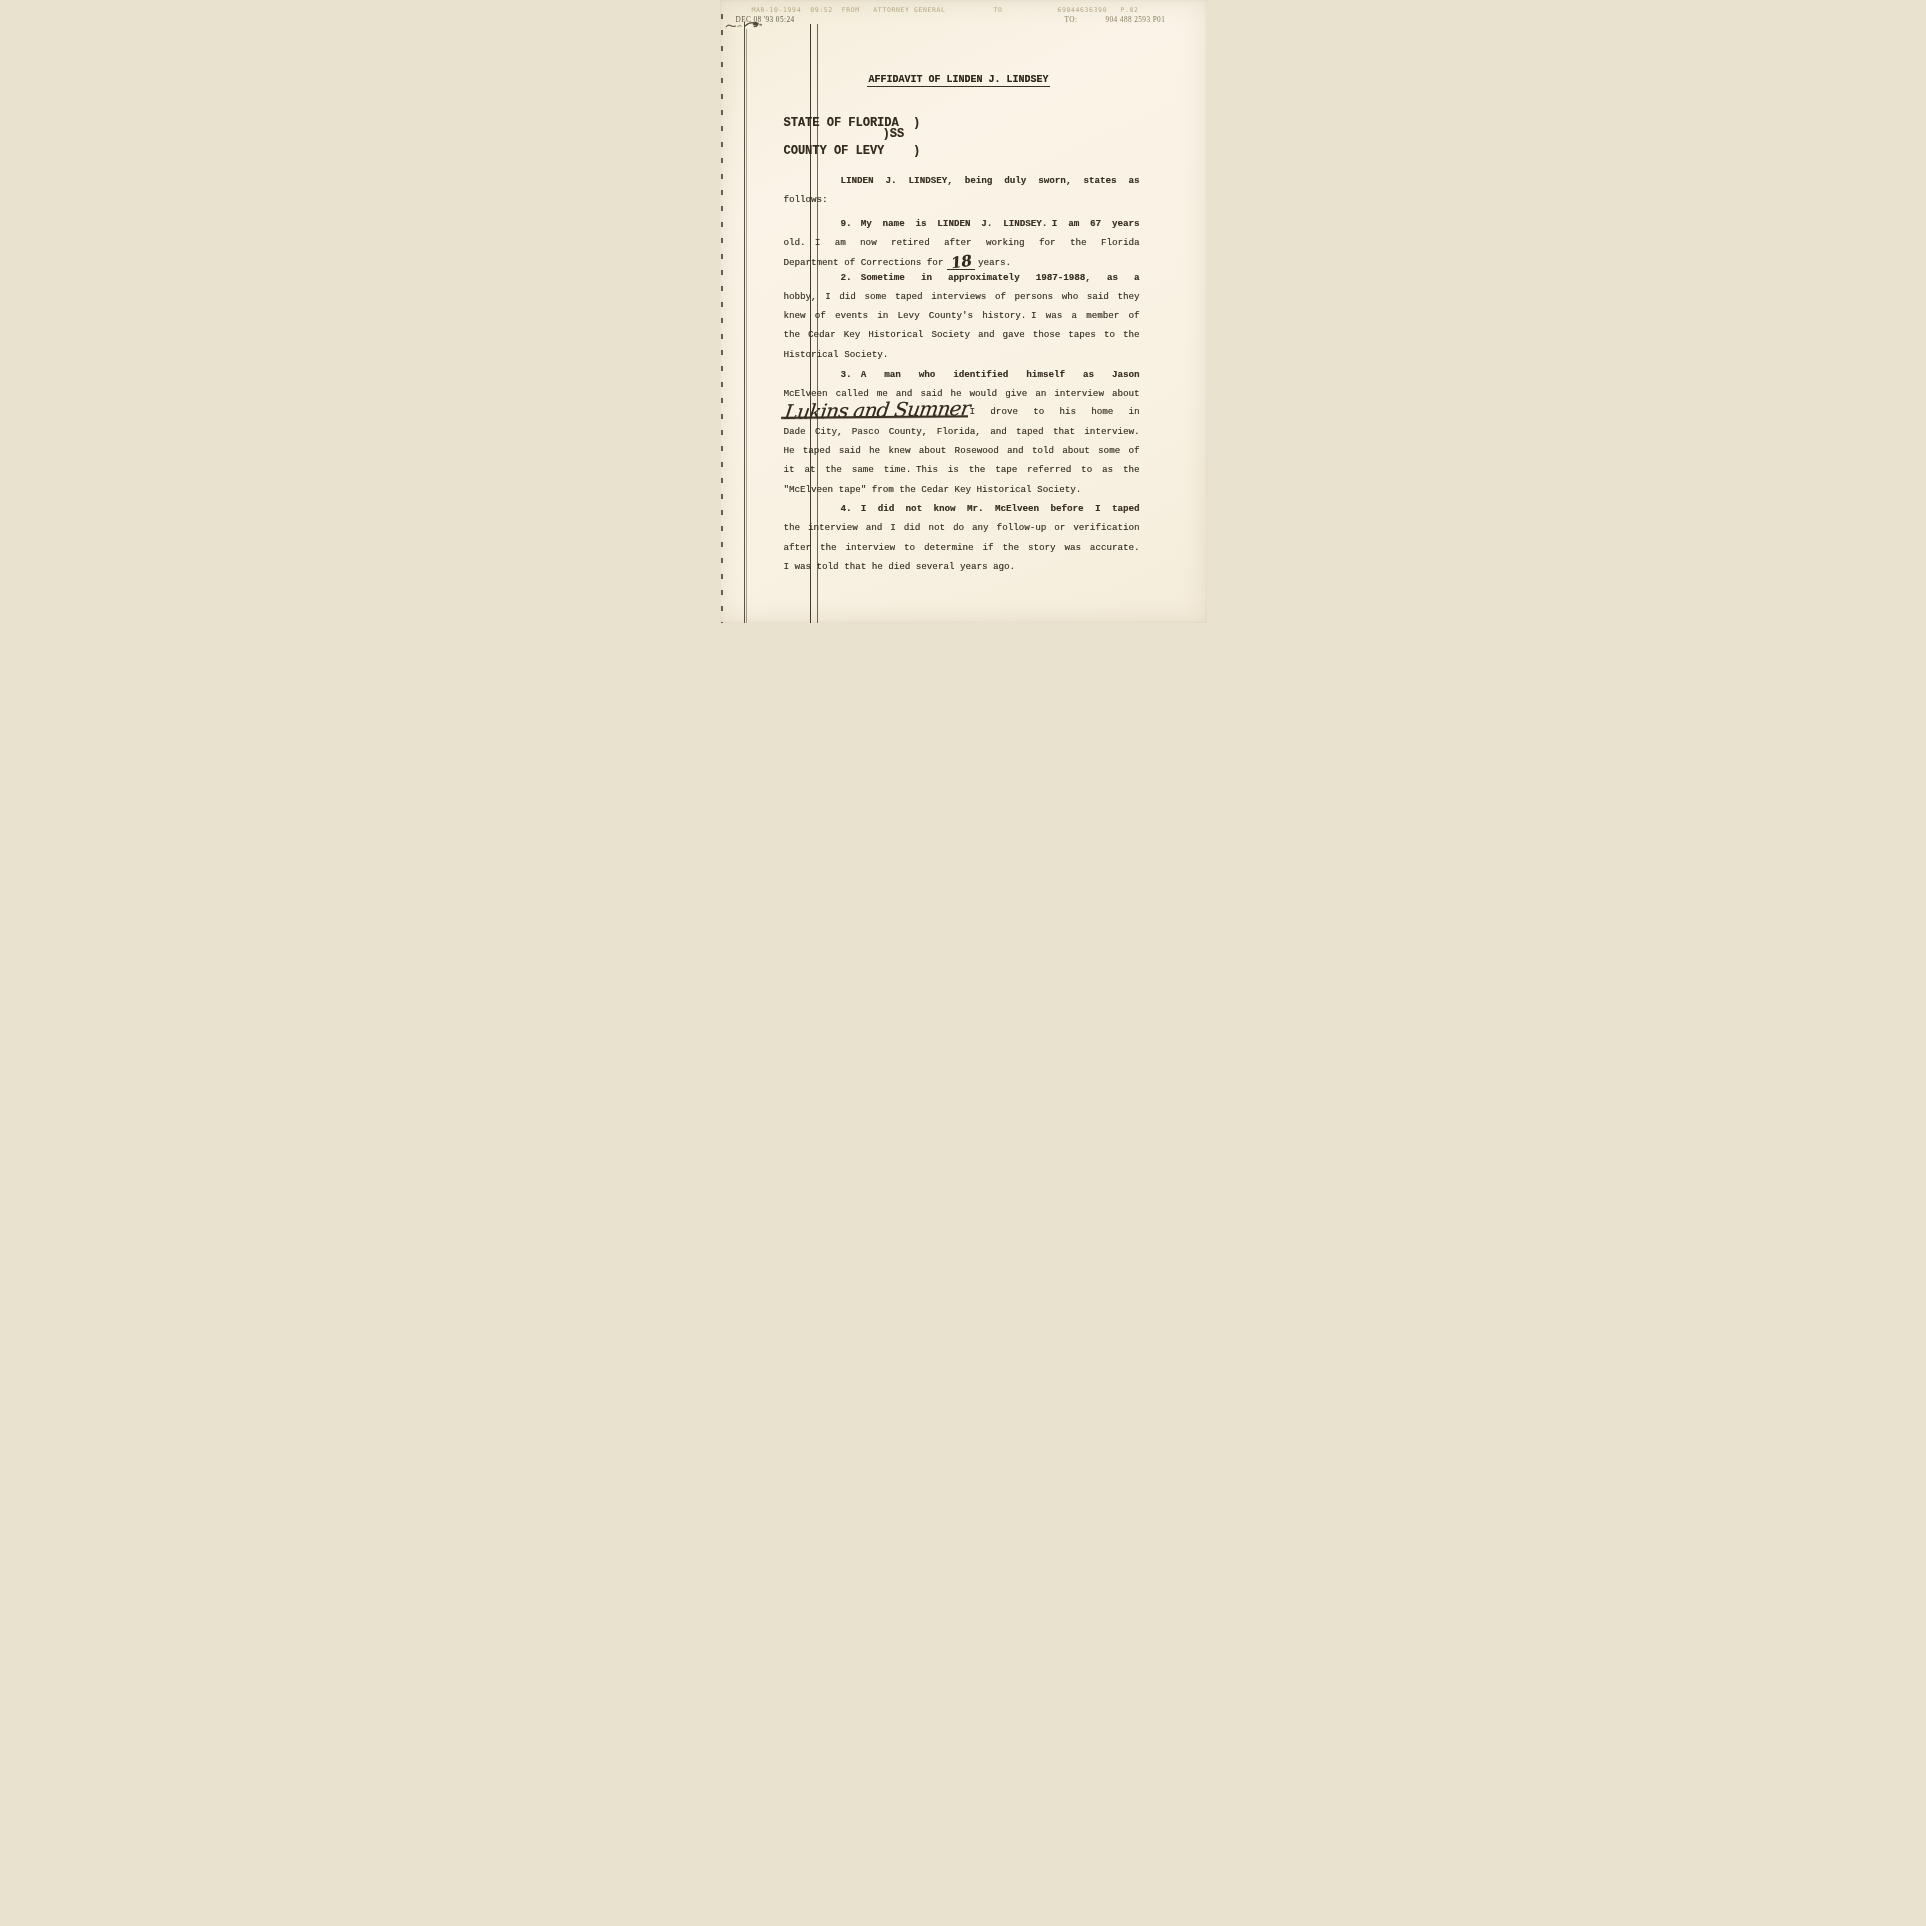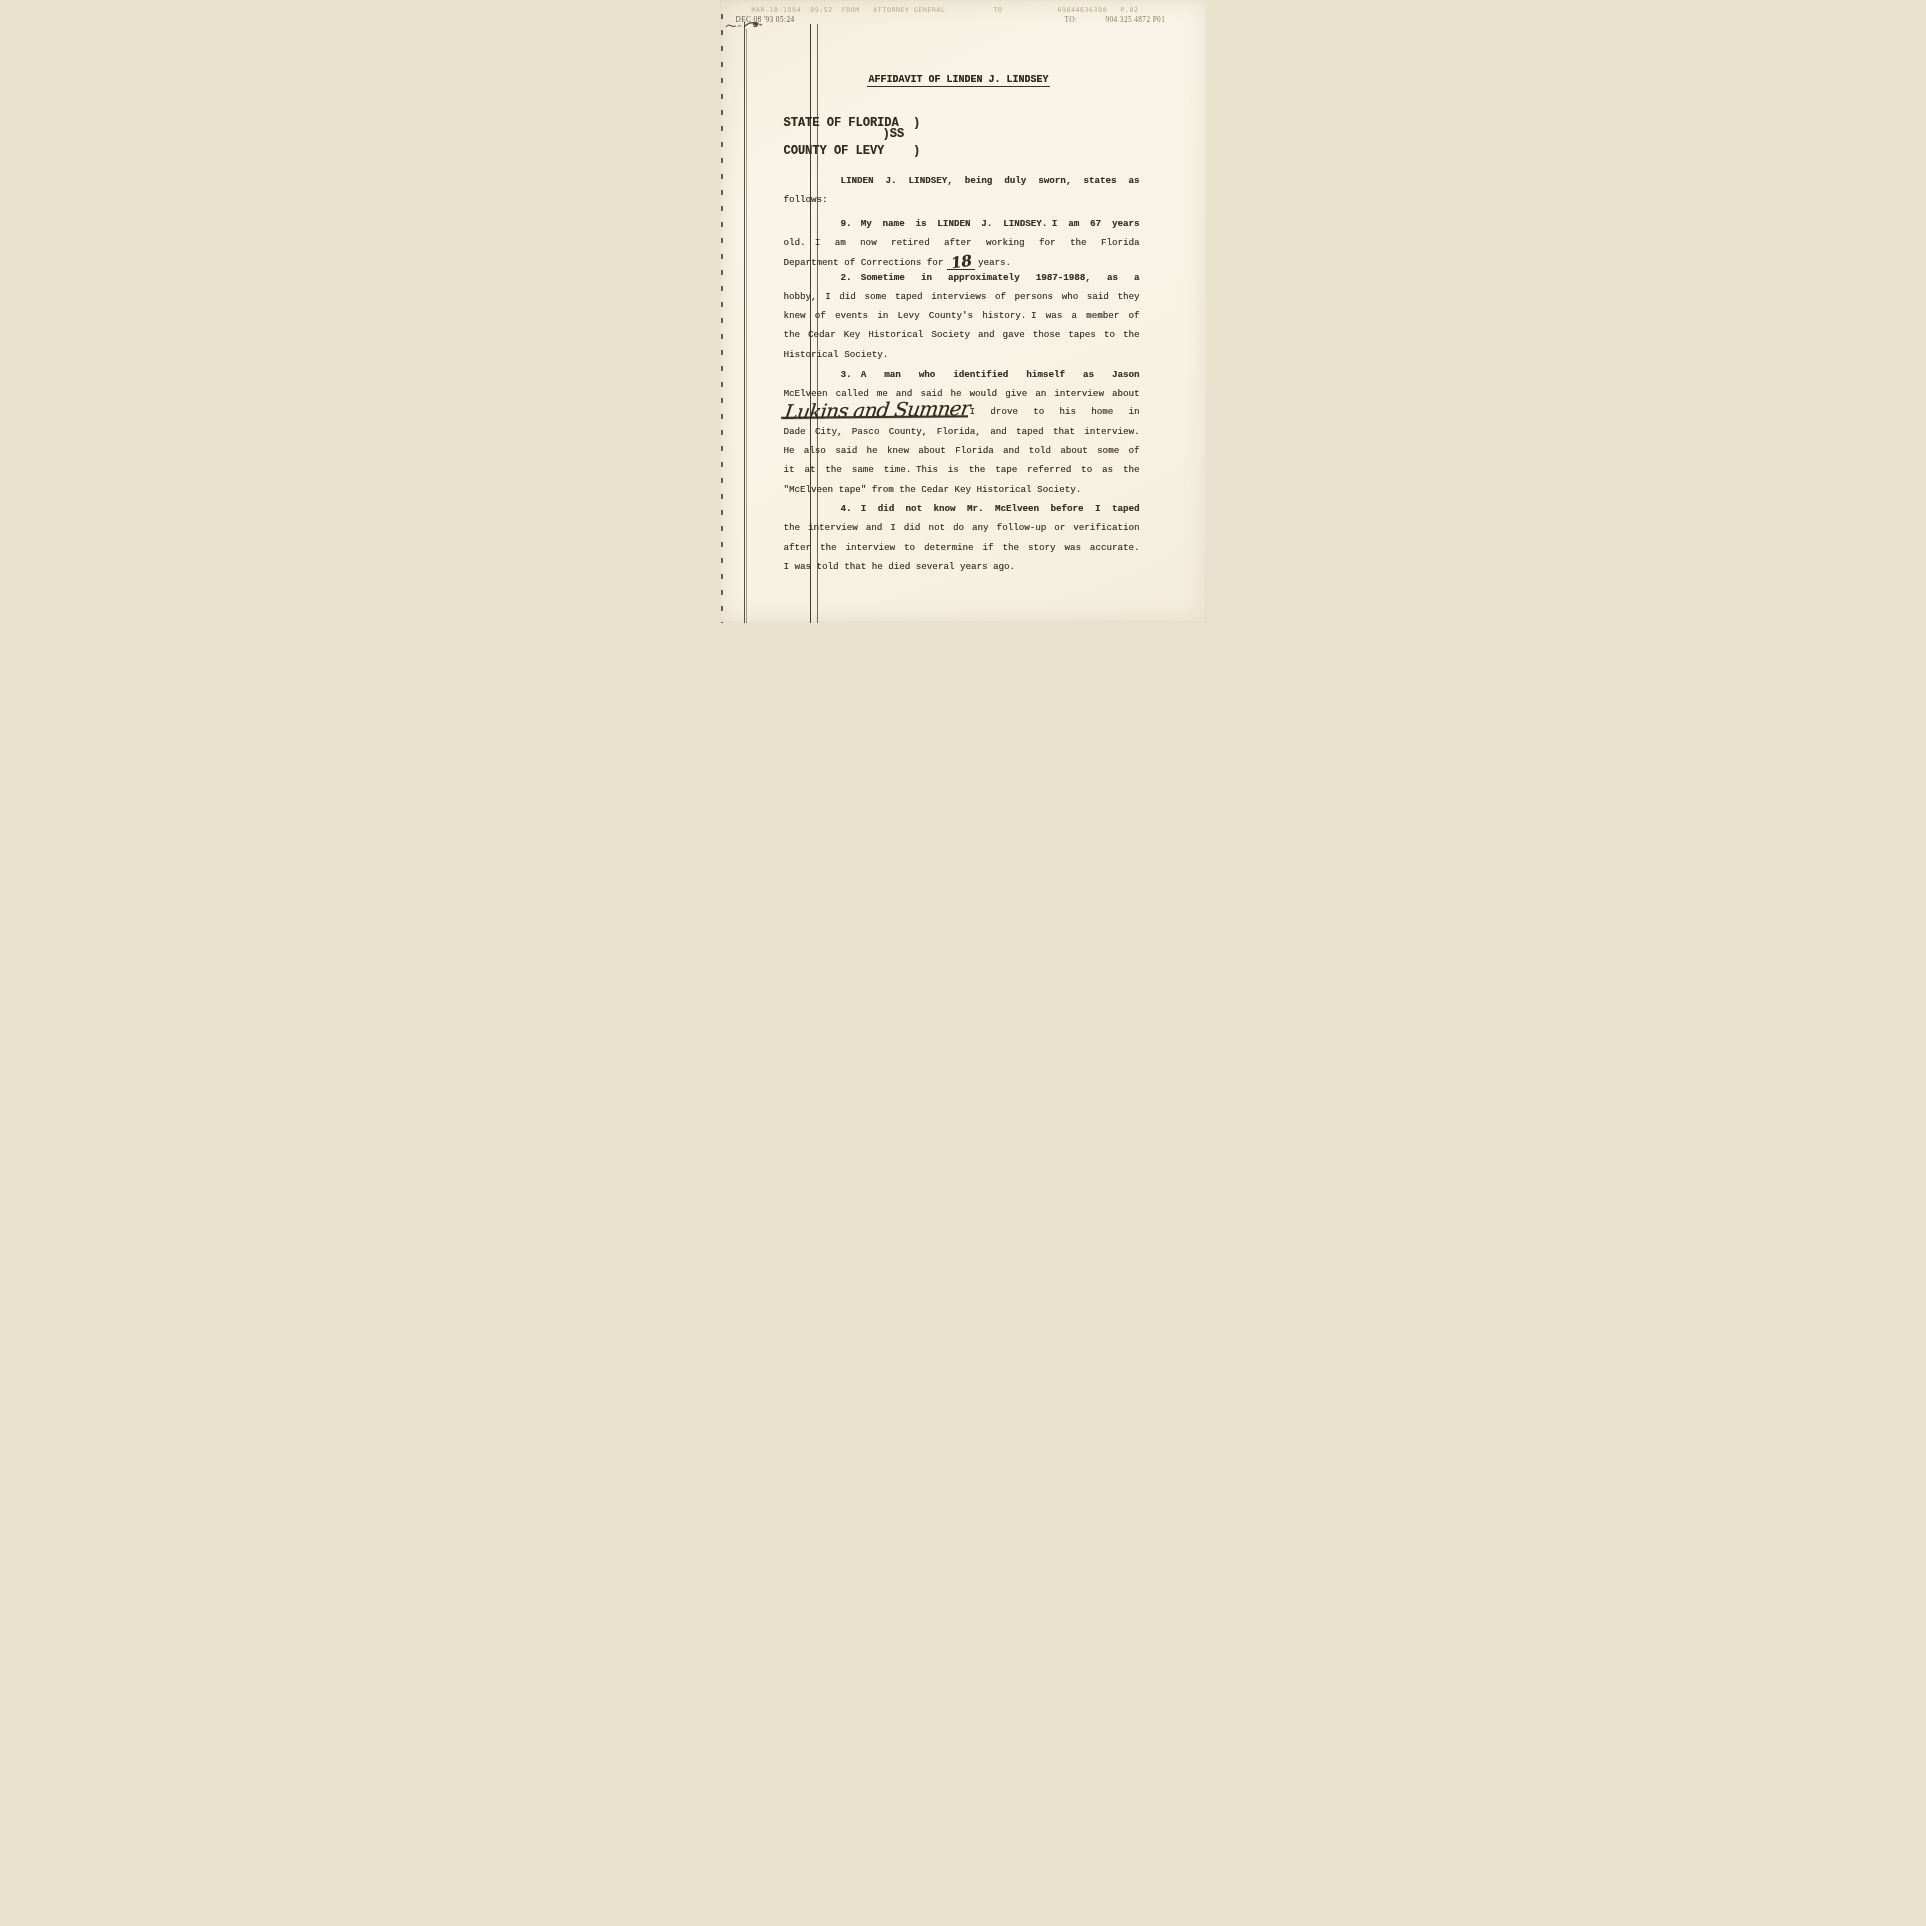--- a/index.html
+++ b/index.html
@@ -73,21 +73,21 @@
 
 <div class="page">
 
   <span class="fx1" style="left:32px">MAR-10-1994  09:52  FROM   ATTORNEY GENERAL</span>
   <span class="fx1" style="left:274px">TO</span>
   <span class="fx1" style="left:338px">69044636390</span>
   <span class="fx1" style="left:401px">P.02</span>
 
   <span class="fx2" style="left:16px">DEC 08 '93 05:24</span>
   <span class="fx2 faded" style="left:345px">TO:</span>
-  <span class="fx2 faded" style="left:386px">904 325 4872 P01</span>
+  <span class="fx2 faded" style="left:386px">904 488 2593 P01</span>
 
   <svg class="scribble" width="40" height="9.2" viewBox="0 0 104 24">
     <ellipse cx="57" cy="12" rx="9" ry="6" fill="#fbf8ee"></ellipse>
     <path d="M3 15 Q 8 8 14 12 T 27 13" fill="none" stroke="#4a4132" stroke-width="3" stroke-linecap="round" opacity=".85"></path>
     <path d="M33 14 q4 -4 9 -1" fill="none" stroke="#4a4132" stroke-width="2.5" stroke-linecap="round" opacity=".7"></path>
     <path d="M52 13 C 60 6 72 2 80 6 C 87 9 84 15 76 14" fill="none" stroke="#454031" stroke-width="4" stroke-linecap="round" opacity=".9"></path>
     <ellipse cx="80" cy="7" rx="8" ry="4.5" fill="#4a4534" opacity=".95"></ellipse>
     <ellipse cx="93" cy="10" rx="4" ry="2.5" fill="#4a4534" opacity=".7"></ellipse>
   </svg>
 
@@ -118,21 +118,21 @@
   <div class="ln" style="top:349px">Historical Society.</div>
 
   <div class="ln j ind" style="top:369px">3. A man who identified himself as Jason</div>
   <div class="ln j" style="top:388px">McElveen called me and said he would give an interview about</div>
   <div class="ln" style="top:406px">
       <span class="hand-big">Lukins and Sumner</span>
       <span class="hand-ul"></span>
       <span class="p3c-typed">. I drove to his home in</span>
   </div>
   <div class="ln j" style="top:426px">Dade City, Pasco County, Florida, and taped that interview.</div>
-  <div class="ln j" style="top:445px">He also said he knew about Florida and told about some of</div>
+  <div class="ln j" style="top:445px">He taped said he knew about Rosewood and told about some of</div>
   <div class="ln j" style="top:464px">it at the same time. This is the tape referred to as the</div>
   <div class="ln" style="top:484px">"McElveen tape" from the Cedar Key Historical Society.</div>
 
   <div class="ln j ind" style="top:503px">4. I did not know Mr. McElveen before I taped</div>
   <div class="ln j" style="top:522px">the interview and I did not do any follow-up or verification</div>
   <div class="ln j" style="top:542px">after the interview to determine if the story was accurate.</div>
   <div class="ln" style="top:561px">I was told that he died several years ago.</div>
 
 </div>
 

